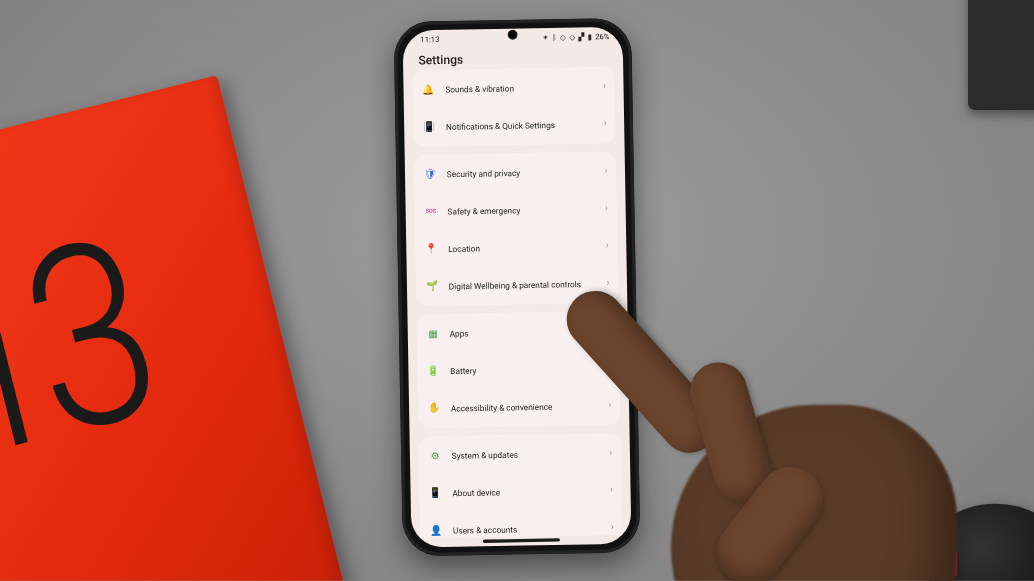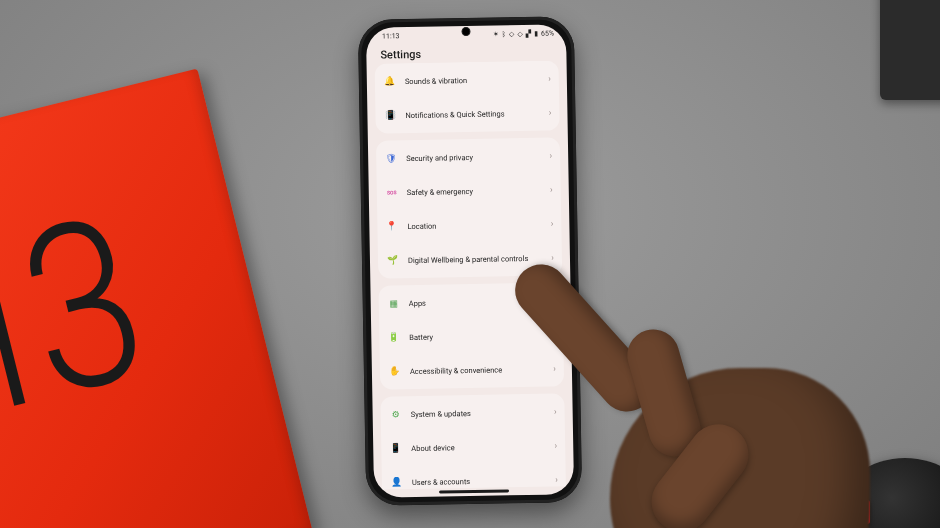--- a/index.html
+++ b/index.html
@@ -50,21 +50,21 @@
   <div class="screen">
     <div class="statusbar">
       <span>11:13</span>
       <span class="icons">
         <span>✶</span>
         <span>ᛒ</span>
         <span>◇</span>
         <span>◇</span>
         <span>▞</span>
         <span>▮</span>
-        <span>65%</span>
+        <span>26%</span>
       </span>
     </div>
     <div class="title">Settings</div>
     <div class="scroll" id="scroll">
         <div class="group">
           <div class="row">
             <span class="ic" style="color: rgb(127, 184, 74);">🔔</span>
             <span class="lbl">Sounds &amp; vibration</span>
             <span class="chev">›</span>
           </div>

